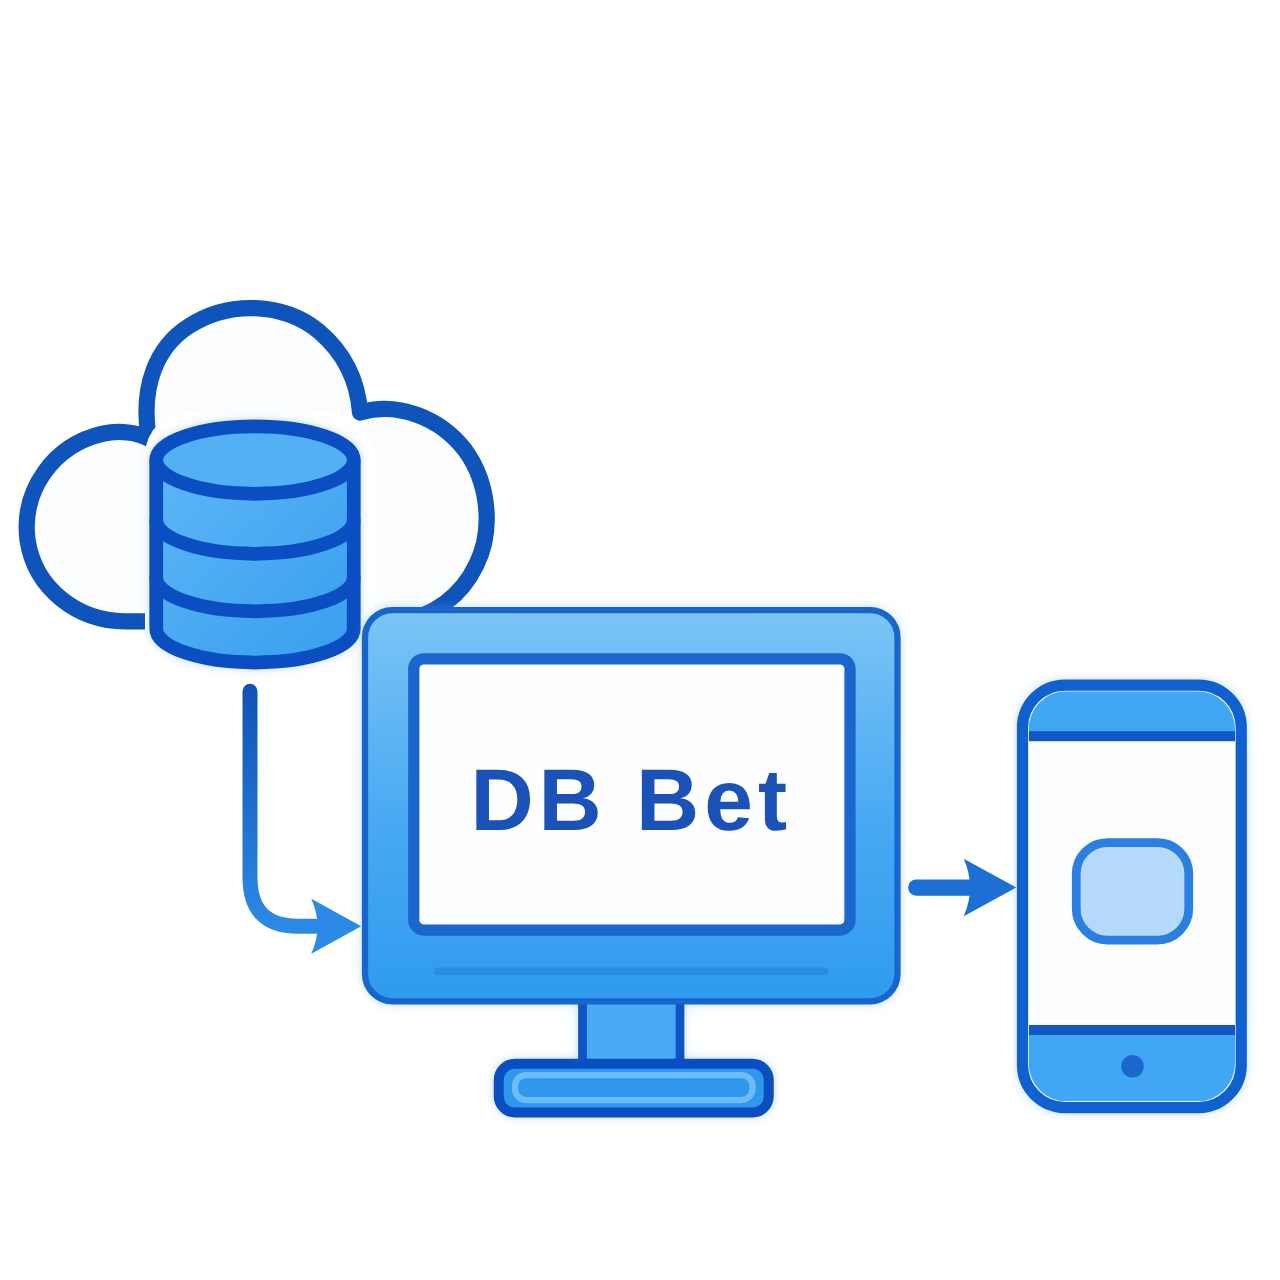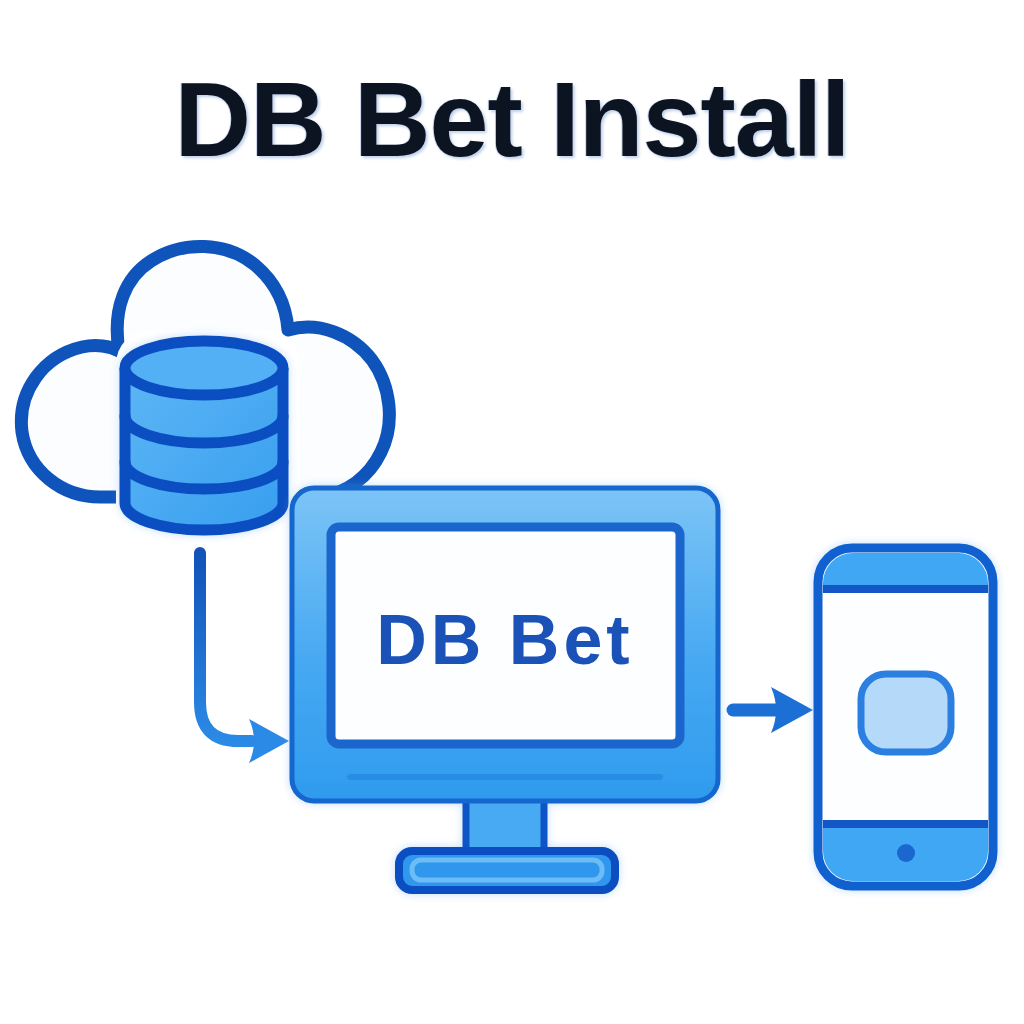--- a/index.html
+++ b/index.html
@@ -39,21 +39,20 @@
   .screen-label-text {
     font-family: "Liberation Sans", sans-serif;
     font-weight: 700;
   }
 </style>
 </head>
 <body>
 
 <div class="canvas">
 
-  <h1 class="page-title">DB Bet Install</h1>
 
   <svg class="diagram-svg" width="1024" height="1024" viewBox="0 0 1024 1024" role="img">
     <defs>
       <linearGradient id="frameGrad" x1="0" y1="0" x2="0" y2="1">
         <stop offset="0" stop-color="#7cc4f6"></stop>
         <stop offset="0.55" stop-color="#47a9f2"></stop>
         <stop offset="1" stop-color="#2f9bee"></stop>
       </linearGradient>
       <linearGradient id="cylGrad" x1="0" y1="0" x2="1" y2="1">
         <stop offset="0" stop-color="#5db6f5"></stop>

